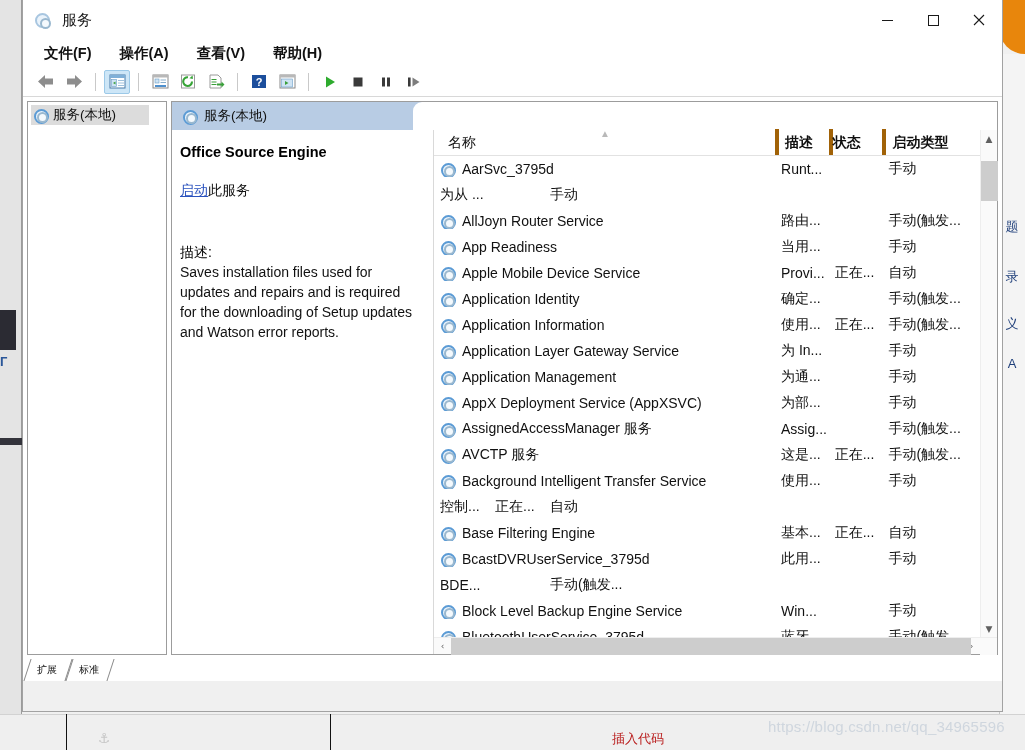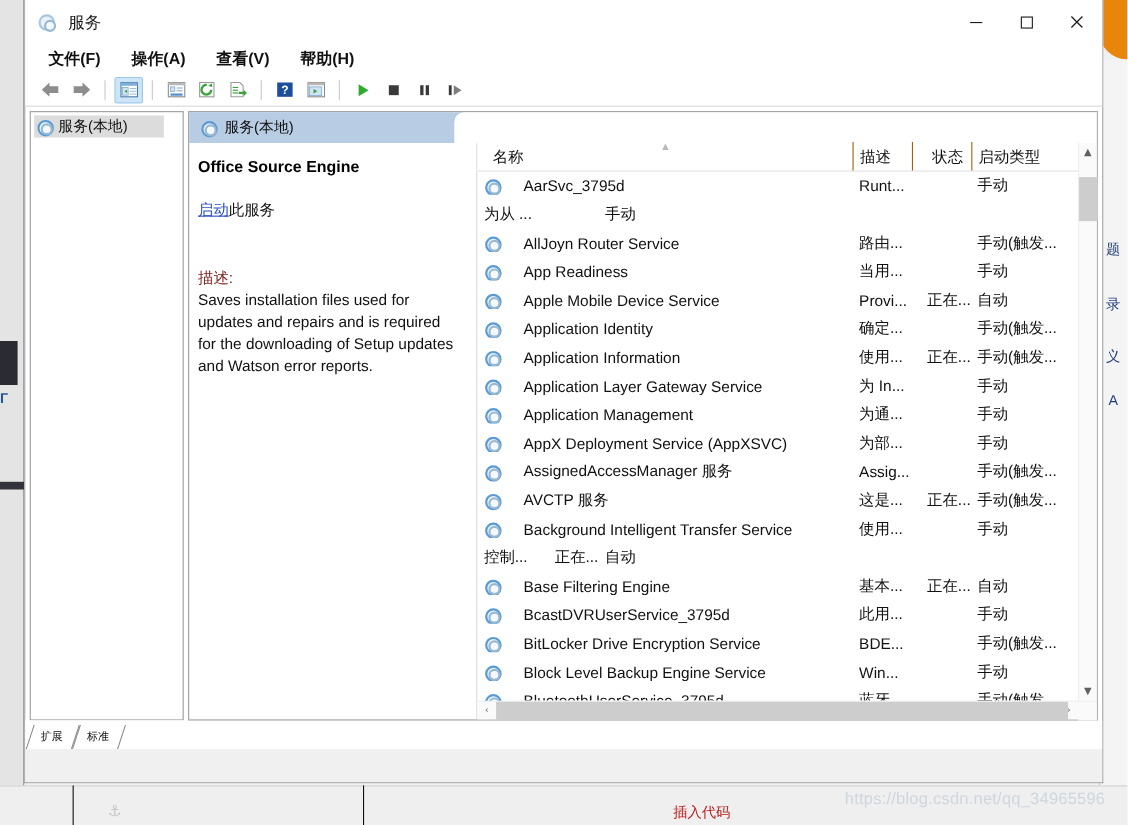--- a/index.html
+++ b/index.html
@@ -149,53 +149,53 @@
   .detail {
     width: 262px; flex: none; padding: 14px 14px 0 8px; overflow: hidden;
     border-right: 1px solid #d9d9d9;
   }
   .detail-title {
     font-size: 14.5px; font-weight: bold; color: #000; margin-bottom: 22px;
     white-space: nowrap;
   }
   .detail-action { font-size: 14px; color: #111; margin-bottom: 44px; }
   .detail-action a { color: #2a52be; text-decoration: underline; }
-  .detail-desc-label { font-size: 14px; color: #7f1d1d; margin-bottom: 1px; }
+  .detail-desc-label { font-size: 14px; color: #000000; margin-bottom: 1px; }
   .detail-desc-body { font-size: 14px; color: #111; line-height: 1.42; }
 
   
   .list-wrap { flex: 1; display: flex; flex-direction: column; min-width: 0; }
   .list-scroll-row { flex: 1; display: flex; min-height: 0; }
   .list-main { flex: 1; display: flex; flex-direction: column; min-width: 0; }
 
   .list-head {
     height: 26px; display: flex; align-items: flex-end; flex: none;
     border-bottom: 1px solid #e2e2e2; background: #fff; position: relative;
   }
   .hcell {
     font-size: 14px; color: #111; padding-bottom: 3px; position: relative;
     white-space: nowrap; height: 26px; display: flex; align-items: flex-end;
   }
-  .hcell + .hcell { border-left: 1px solid #a16207; }
+  .hcell + .hcell { border-left: 4px solid #a16207; font-weight: bold; }
   .hc-name { width: 350px; padding-left: 14px; }
   .hc-desc { width: 55px; padding-left: 6px; }
-  .hc-state { width: 55px; padding-left: 18px; }
+  .hc-state { width: 55px; padding-left: 0; }
   .hc-start { width: 100px; padding-left: 6px; }
   .sort-arrow {
     position: absolute; left: 166px; top: -1px; font-size: 10px; color: #b9b9b9;
   }
 
   .rows { flex: 1; overflow: hidden; }
   .row { height: 26px; display: flex; align-items: center; }
   .cell { font-size: 14px; color: #111; white-space: nowrap; overflow: hidden; }
   .c-name {
-    width: 350px; padding-left: 6px; display: flex; align-items: center; gap: 21px;
+    width: 350px; padding-left: 6px; display: flex; align-items: center; gap: 7px;
   }
   .c-desc { width: 55px; padding-left: 6px; }
-  .c-state { width: 55px; padding-left: 6px; text-align: right; }
+  .c-state { width: 55px; padding-left: 6px; }
   .c-start { width: 100px; padding-left: 6px; }
 
   
   .gear {
     width: 15px; height: 15px; flex: none; position: relative; display: inline-block;
   }
   .gear::before {
     content: ""; position: absolute; left: 1px; top: 1px;
     width: 11px; height: 11px; border-radius: 50%;
     border: 2.5px solid #5b9bd5; background: #eaf3fb;
@@ -578,24 +578,20 @@
                   <div class="row">
                     <div class="cell c-name">
                       <span class="gear"></span>
                       <span>BcastDVRUserService_3795d</span>
                     </div>
                     <div class="cell c-desc">此用...</div>
                     <div class="cell c-state"></div>
                     <div class="cell c-start">手动</div>
                   </div>
                   <div class="row">
-                    <div class="cell c-name">
-                      <span class="gear"></span>
-                      <span>BitLocker Drive Encryption Service</span>
-                    </div>
                     <div class="cell c-desc">BDE...</div>
                     <div class="cell c-state"></div>
                     <div class="cell c-start">手动(触发...</div>
                   </div>
                   <div class="row">
                     <div class="cell c-name">
                       <span class="gear"></span>
                       <span>Block Level Backup Engine Service</span>
                     </div>
                     <div class="cell c-desc">Win...</div>

